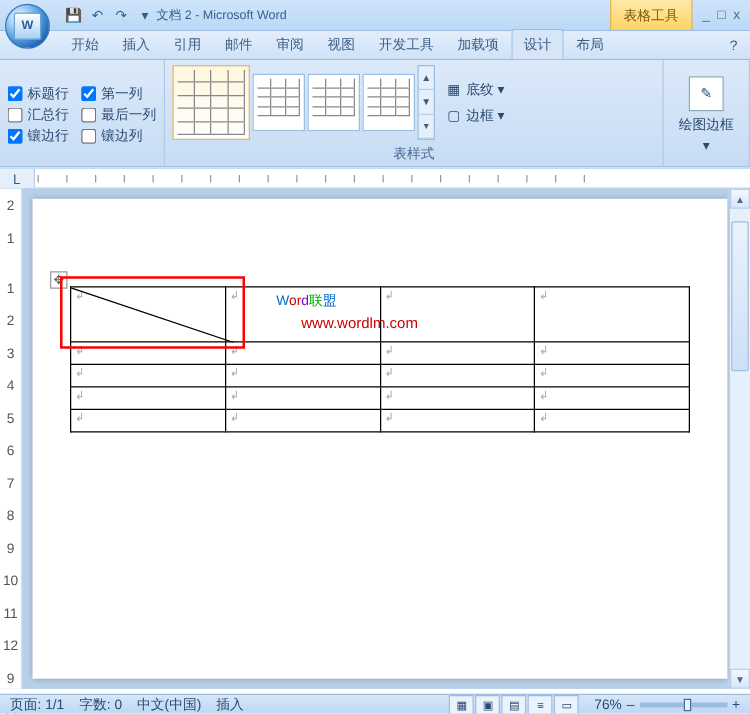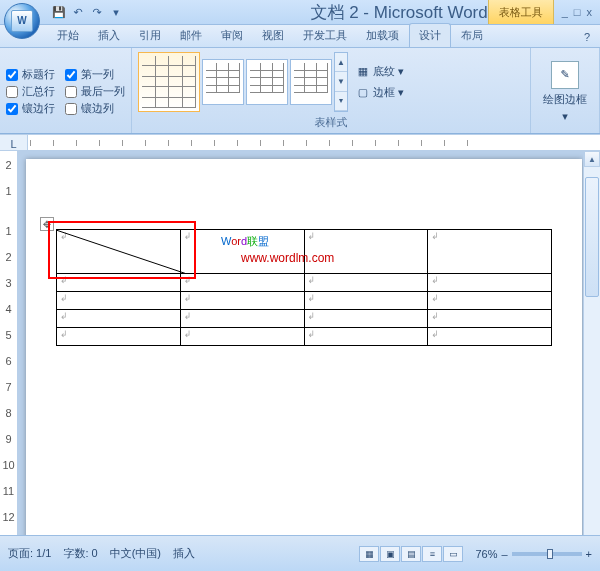--- a/index.html
+++ b/index.html
@@ -4,21 +4,21 @@
 <style>
 *{box-sizing:border-box;margin:0;padding:0;font-family:"Microsoft YaHei",sans-serif;font-size:11px;}
 body{width:600px;height:571px;background:#fff;overflow:hidden;position:relative;}
 
 
 .titlebar{height:25px;background:linear-gradient(#cfe4fb,#bcd8f6);display:flex;align-items:center;border-bottom:1px solid #9bbde3;}
 .orb{width:36px;height:36px;border-radius:50%;background:radial-gradient(circle at 30% 30%,#fff,#5fa8e8 45%,#1b5fb0 80%);margin:3px 4px -14px 4px;position:relative;z-index:5;border:1px solid #3a77b9;display:flex;align-items:center;justify-content:center;}
 .orb-inner{width:22px;height:22px;background:linear-gradient(#fff,#a8d0f4);border-radius:2px;border:1px solid #6ba3d6;display:flex;align-items:center;justify-content:center;color:#2a5f9e;font-weight:bold;font-size:10px;}
 .qat{display:flex;gap:1px;margin-left:6px;align-items:center;}
 .qat .btn{width:18px;height:18px;display:flex;align-items:center;justify-content:center;color:#345e91;border-radius:2px;}
-.title{flex:1;text-align:right;color:#3b5d87;font-size:17px;}
+.title{flex:1;text-align:left;color:#3b5d87;font-size:10px;}
 .context-tab{background:linear-gradient(#ffe9a8,#ffd463);color:#7a5a13;padding:3px 10px;height:100%;display:flex;align-items:center;border-left:1px solid #d8b95a;border-right:1px solid #d8b95a;}
 .winbtns{display:flex;gap:6px;padding:0 8px;color:#4a6b94;}
 
 
 .tabs{height:23px;background:linear-gradient(#e4eefb,#cee2f8);display:flex;align-items:flex-end;padding-left:48px;gap:1px;border-bottom:1px solid #9bbde3;}
 .tab{padding:4px 9px;color:#3c5d85;cursor:default;}
 .tab.active{background:#d7e6f7;border:1px solid #9bbde3;border-bottom:none;border-radius:3px 3px 0 0;}
 .help{margin-left:auto;padding:4px 10px;color:#3c5d85;}
 
 
@@ -73,21 +73,21 @@
 .watermark{position:absolute;top:72px;left:195px;font-size:16px;font-weight:normal;white-space:nowrap;}
 .watermark .w1{color:#0066cc;}
 .watermark .w2{color:#cc0000;}
 .watermark .w3{color:#cc0000;}
 .watermark .w4{color:#8800cc;}
 .watermark .w5{color:#00aa00;}
 .watermark .w6{color:#0066cc;}
 .watermark-url{position:absolute;top:92px;left:215px;color:#cc0000;font-size:12px;}
 
 
-.status{position:absolute;left:0;right:0;bottom:0;height:36px;background:linear-gradient(#d7e6f7,#bcd8f6);border-top:1px solid #9bbde3;display:flex;align-items:center;gap:12px;padding:0 8px;color:#2b4a72;font-size:11px;}
+.status{position:absolute;left:0;right:0;bottom:0;height:16px;background:linear-gradient(#d7e6f7,#bcd8f6);border-top:1px solid #9bbde3;display:flex;align-items:center;gap:12px;padding:0 8px;color:#2b4a72;font-size:11px;}
 .status .spacer{flex:1;}
 .viewbtns{display:flex;gap:1px;}
 .viewbtns .v{width:20px;height:16px;border:1px solid #9bbde3;background:#eaf2fc;display:flex;align-items:center;justify-content:center;font-size:9px;}
 .zoom{display:flex;align-items:center;gap:4px;}
 .zoom .slider{width:70px;height:4px;background:#9bbde3;position:relative;}
 .zoom .slider .h{position:absolute;left:50%;top:-3px;width:6px;height:10px;background:#eaf2fc;border:1px solid #4a6b94;}
 </style>
 </head>
 <body>
 

